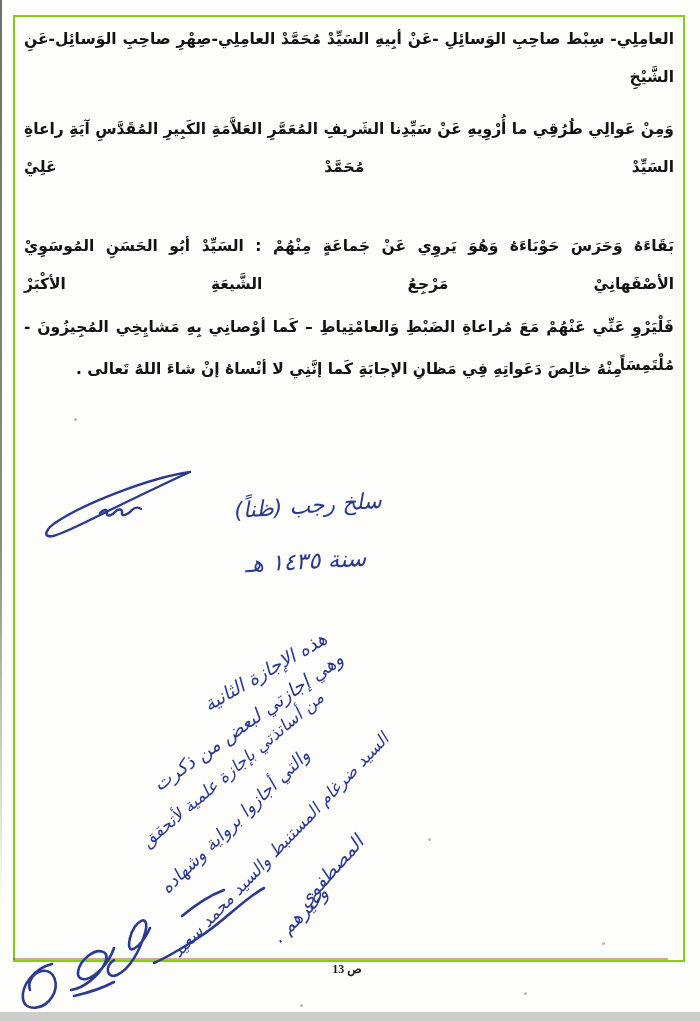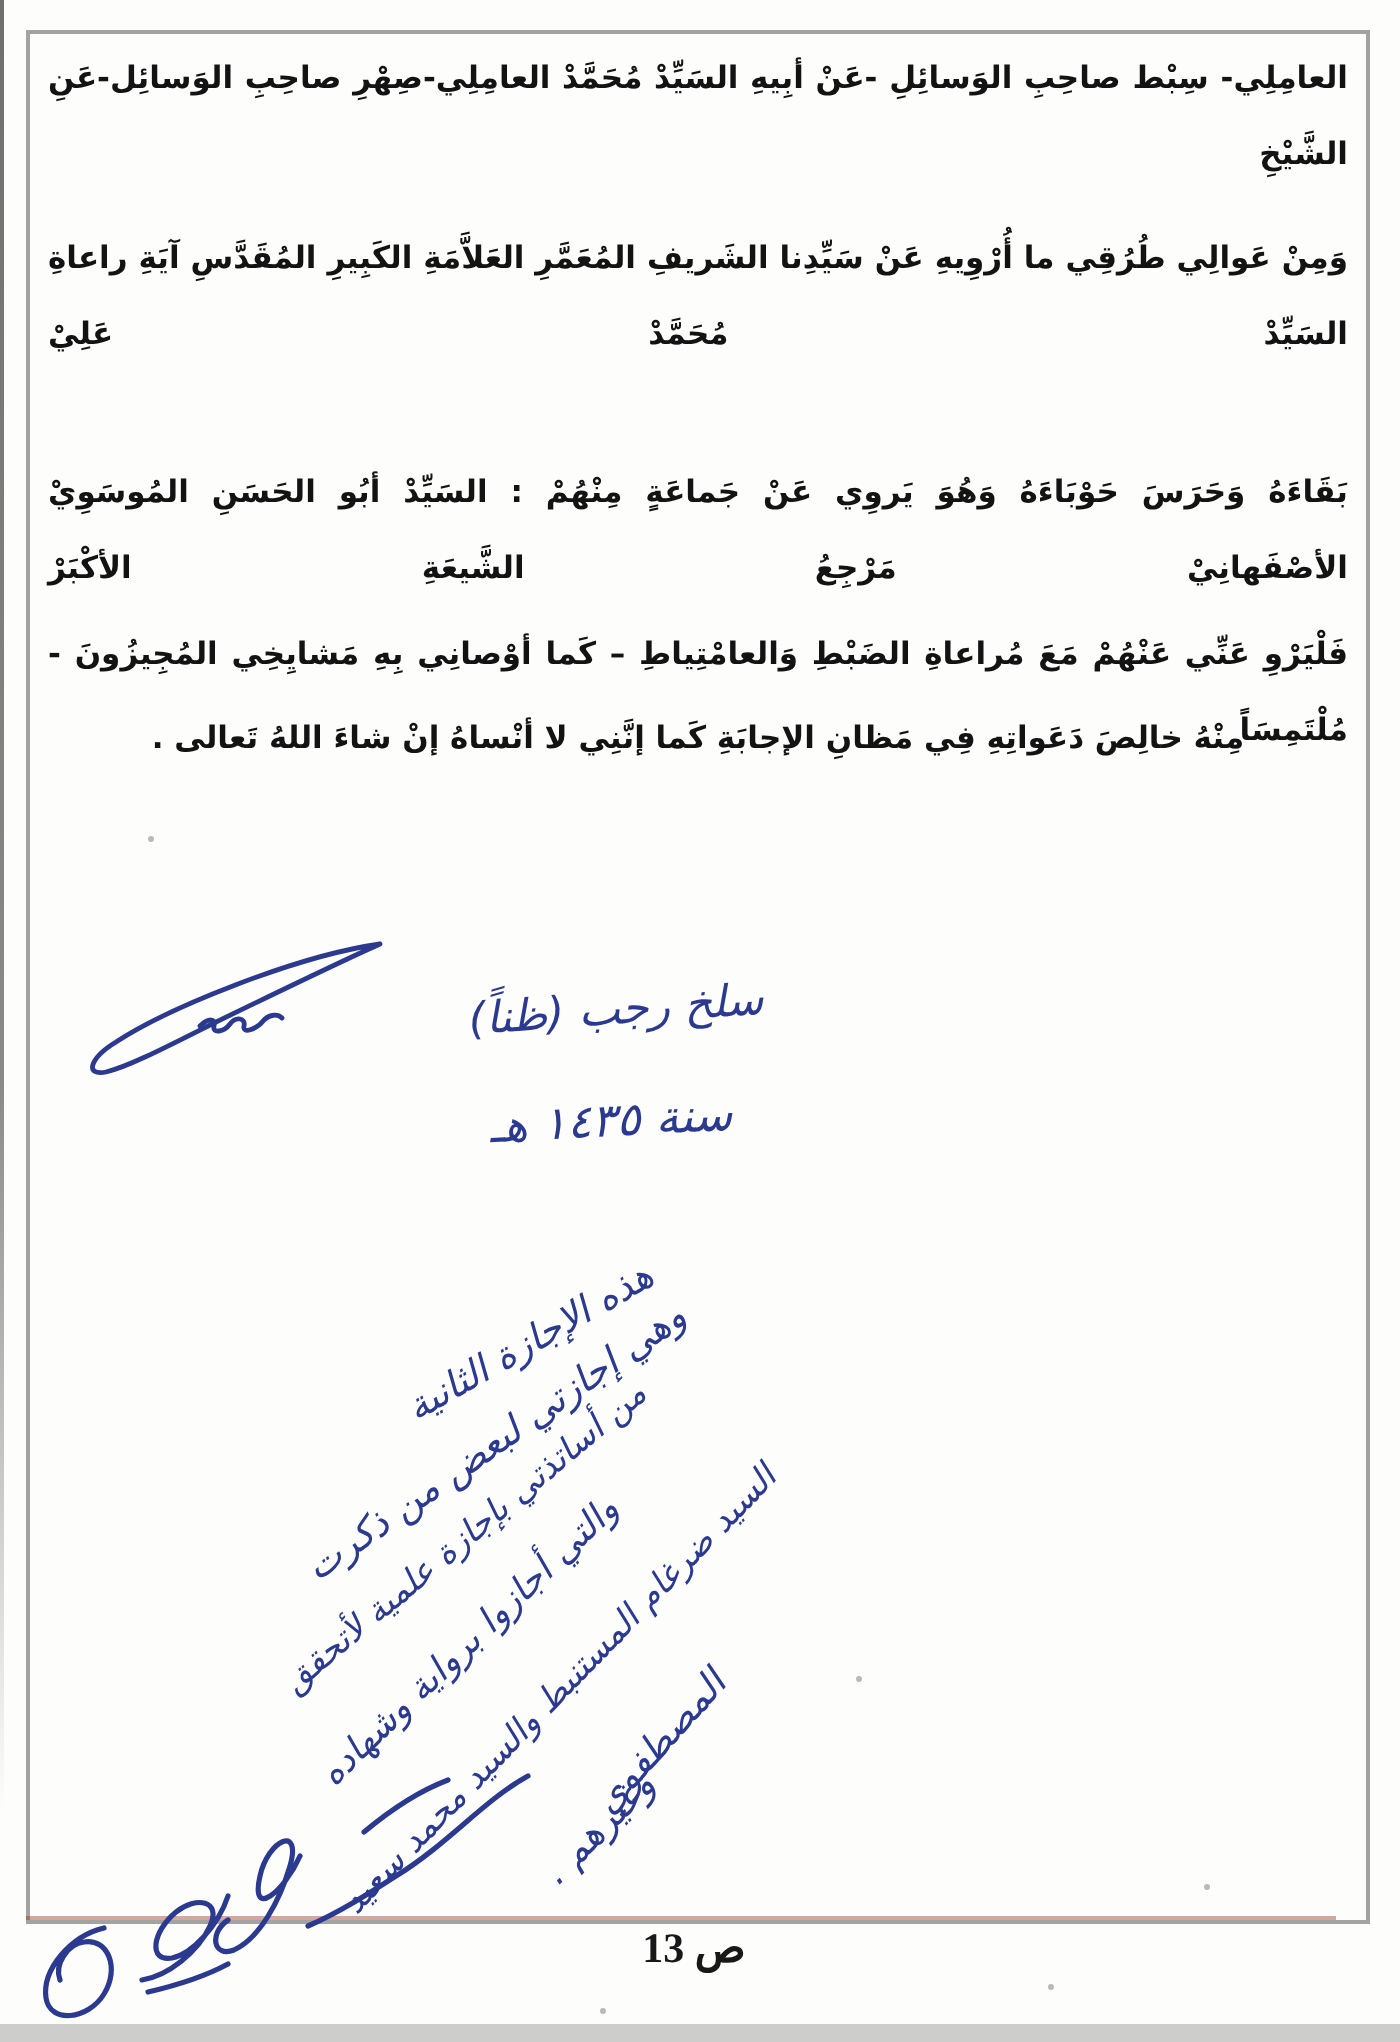--- a/index.html
+++ b/index.html
@@ -9,21 +9,21 @@
     font-family:"DejaVu Sans",sans-serif;
   }
   
   .scan-edge-left{position:absolute;left:0;top:0;width:2px;height:905px;
     background:linear-gradient(to bottom,#6f6f6f 0%,#8a8a8a 60%,rgba(140,140,140,0) 100%);}
   .scan-band-bottom{position:absolute;left:0;top:1012px;width:700px;height:9px;background:#cdcdcb;}
   .speck{position:absolute;width:3px;height:3px;border-radius:50%;background:#b9b9b6;}
 
   
   .frame{position:absolute;left:13px;top:15px;width:668px;height:943px;
-    border:2px solid #a3a3a3;background:transparent;}
+    border:2px solid #84cc16;background:transparent;}
   .red-tint{position:absolute;left:13px;top:958px;width:655px;height:2px;
     background:rgba(168,58,46,.45);}
 
   .pline{
     position:absolute;left:9px;right:9px;height:38px;line-height:38px;
     direction:rtl;unicode-bidi:embed;
     text-align:justify;text-align-last:justify;
     font-weight:bold;font-size:15.5px;color:#131313;
     white-space:normal;overflow:visible;
   }
@@ -52,21 +52,21 @@
   .hw6{left:275px;top:859px;width:110px;transform:rotate(-48deg);}
   .hw7{left:252px;top:902px;width:95px;transform:rotate(-45deg);}
 
   .sig-svg{position:absolute;left:40px;top:458px;width:170px;height:90px;}
   .scrawl-svg{position:absolute;left:2px;top:876px;width:280px;height:142px;}
 
   .page-number{
     position:absolute;left:13px;top:962px;width:668px;
     direction:rtl;text-align:center;
     font-family:"Liberation Serif","DejaVu Serif",serif;
-    font-weight:bold;font-size:21px;color:#181818;
+    font-weight:bold;font-size:12px;color:#181818;
   }
 </style>
 </head>
 <body>
 
 <div class="scan-edge-left"></div>
 <div class="scan-band-bottom"></div>
 <div class="speck" style="left:74px;top:418px"></div>
 <div class="speck" style="left:428px;top:838px"></div>
 <div class="speck" style="left:602px;top:942px"></div>

